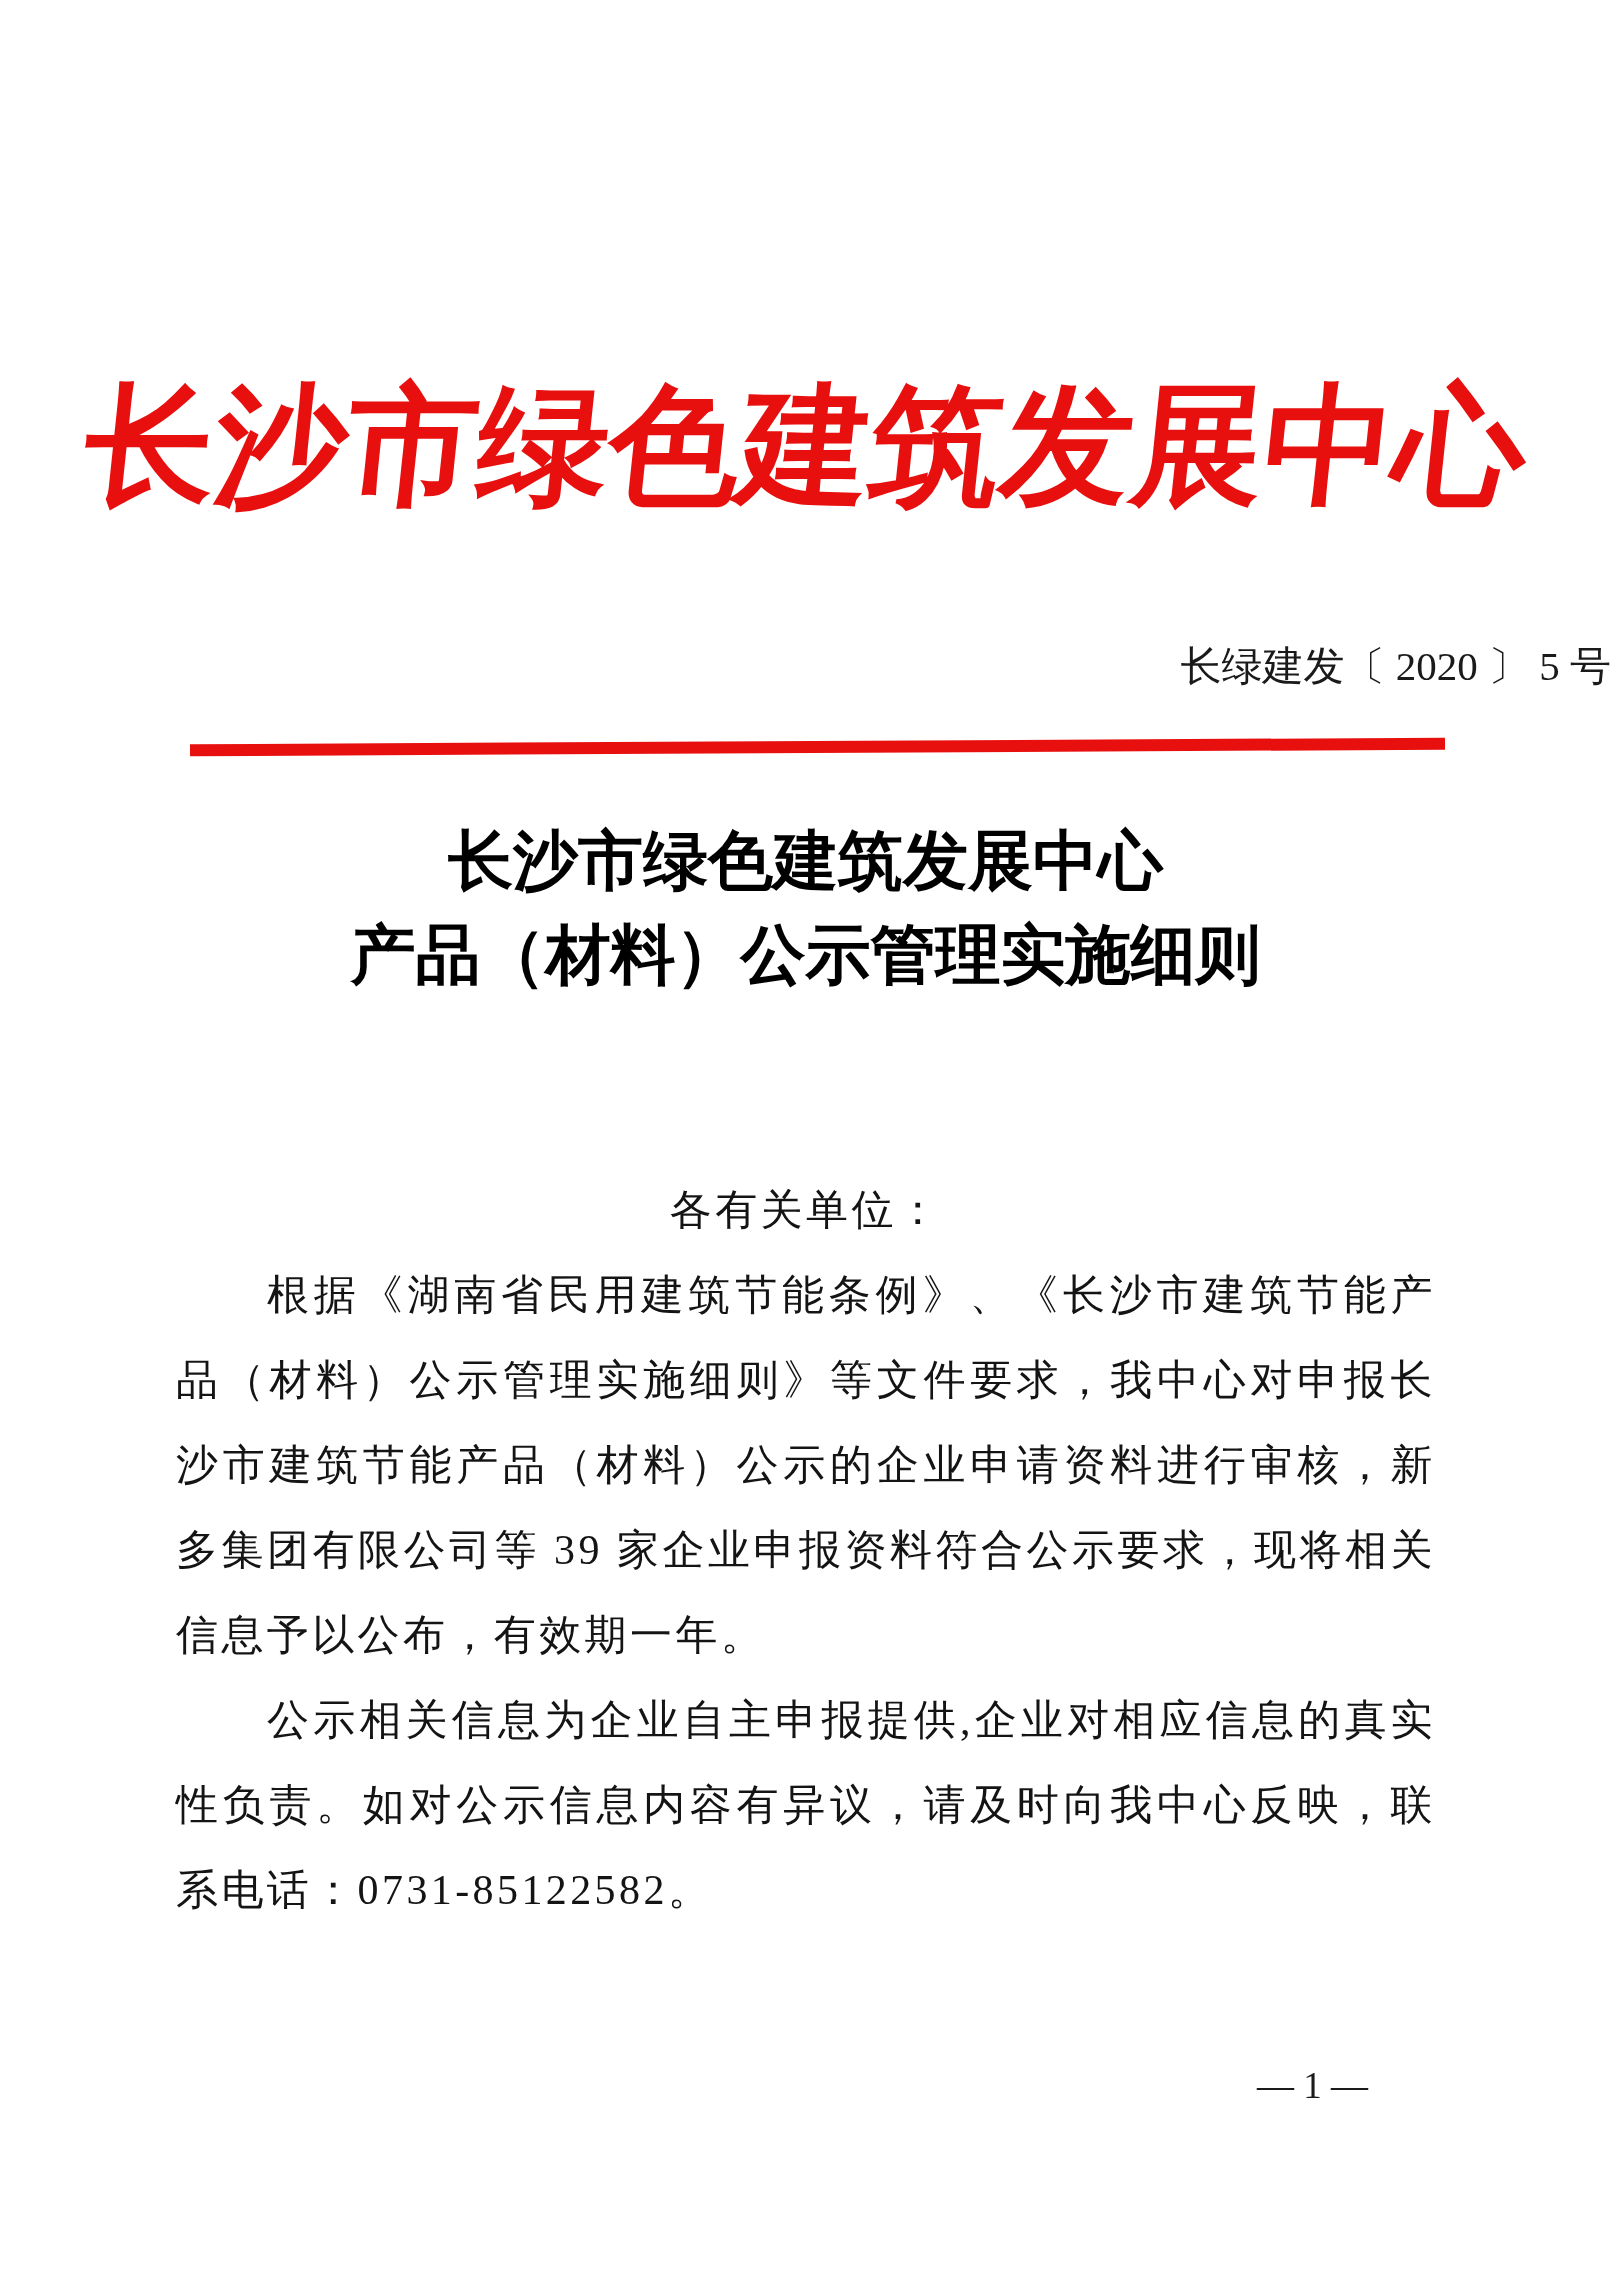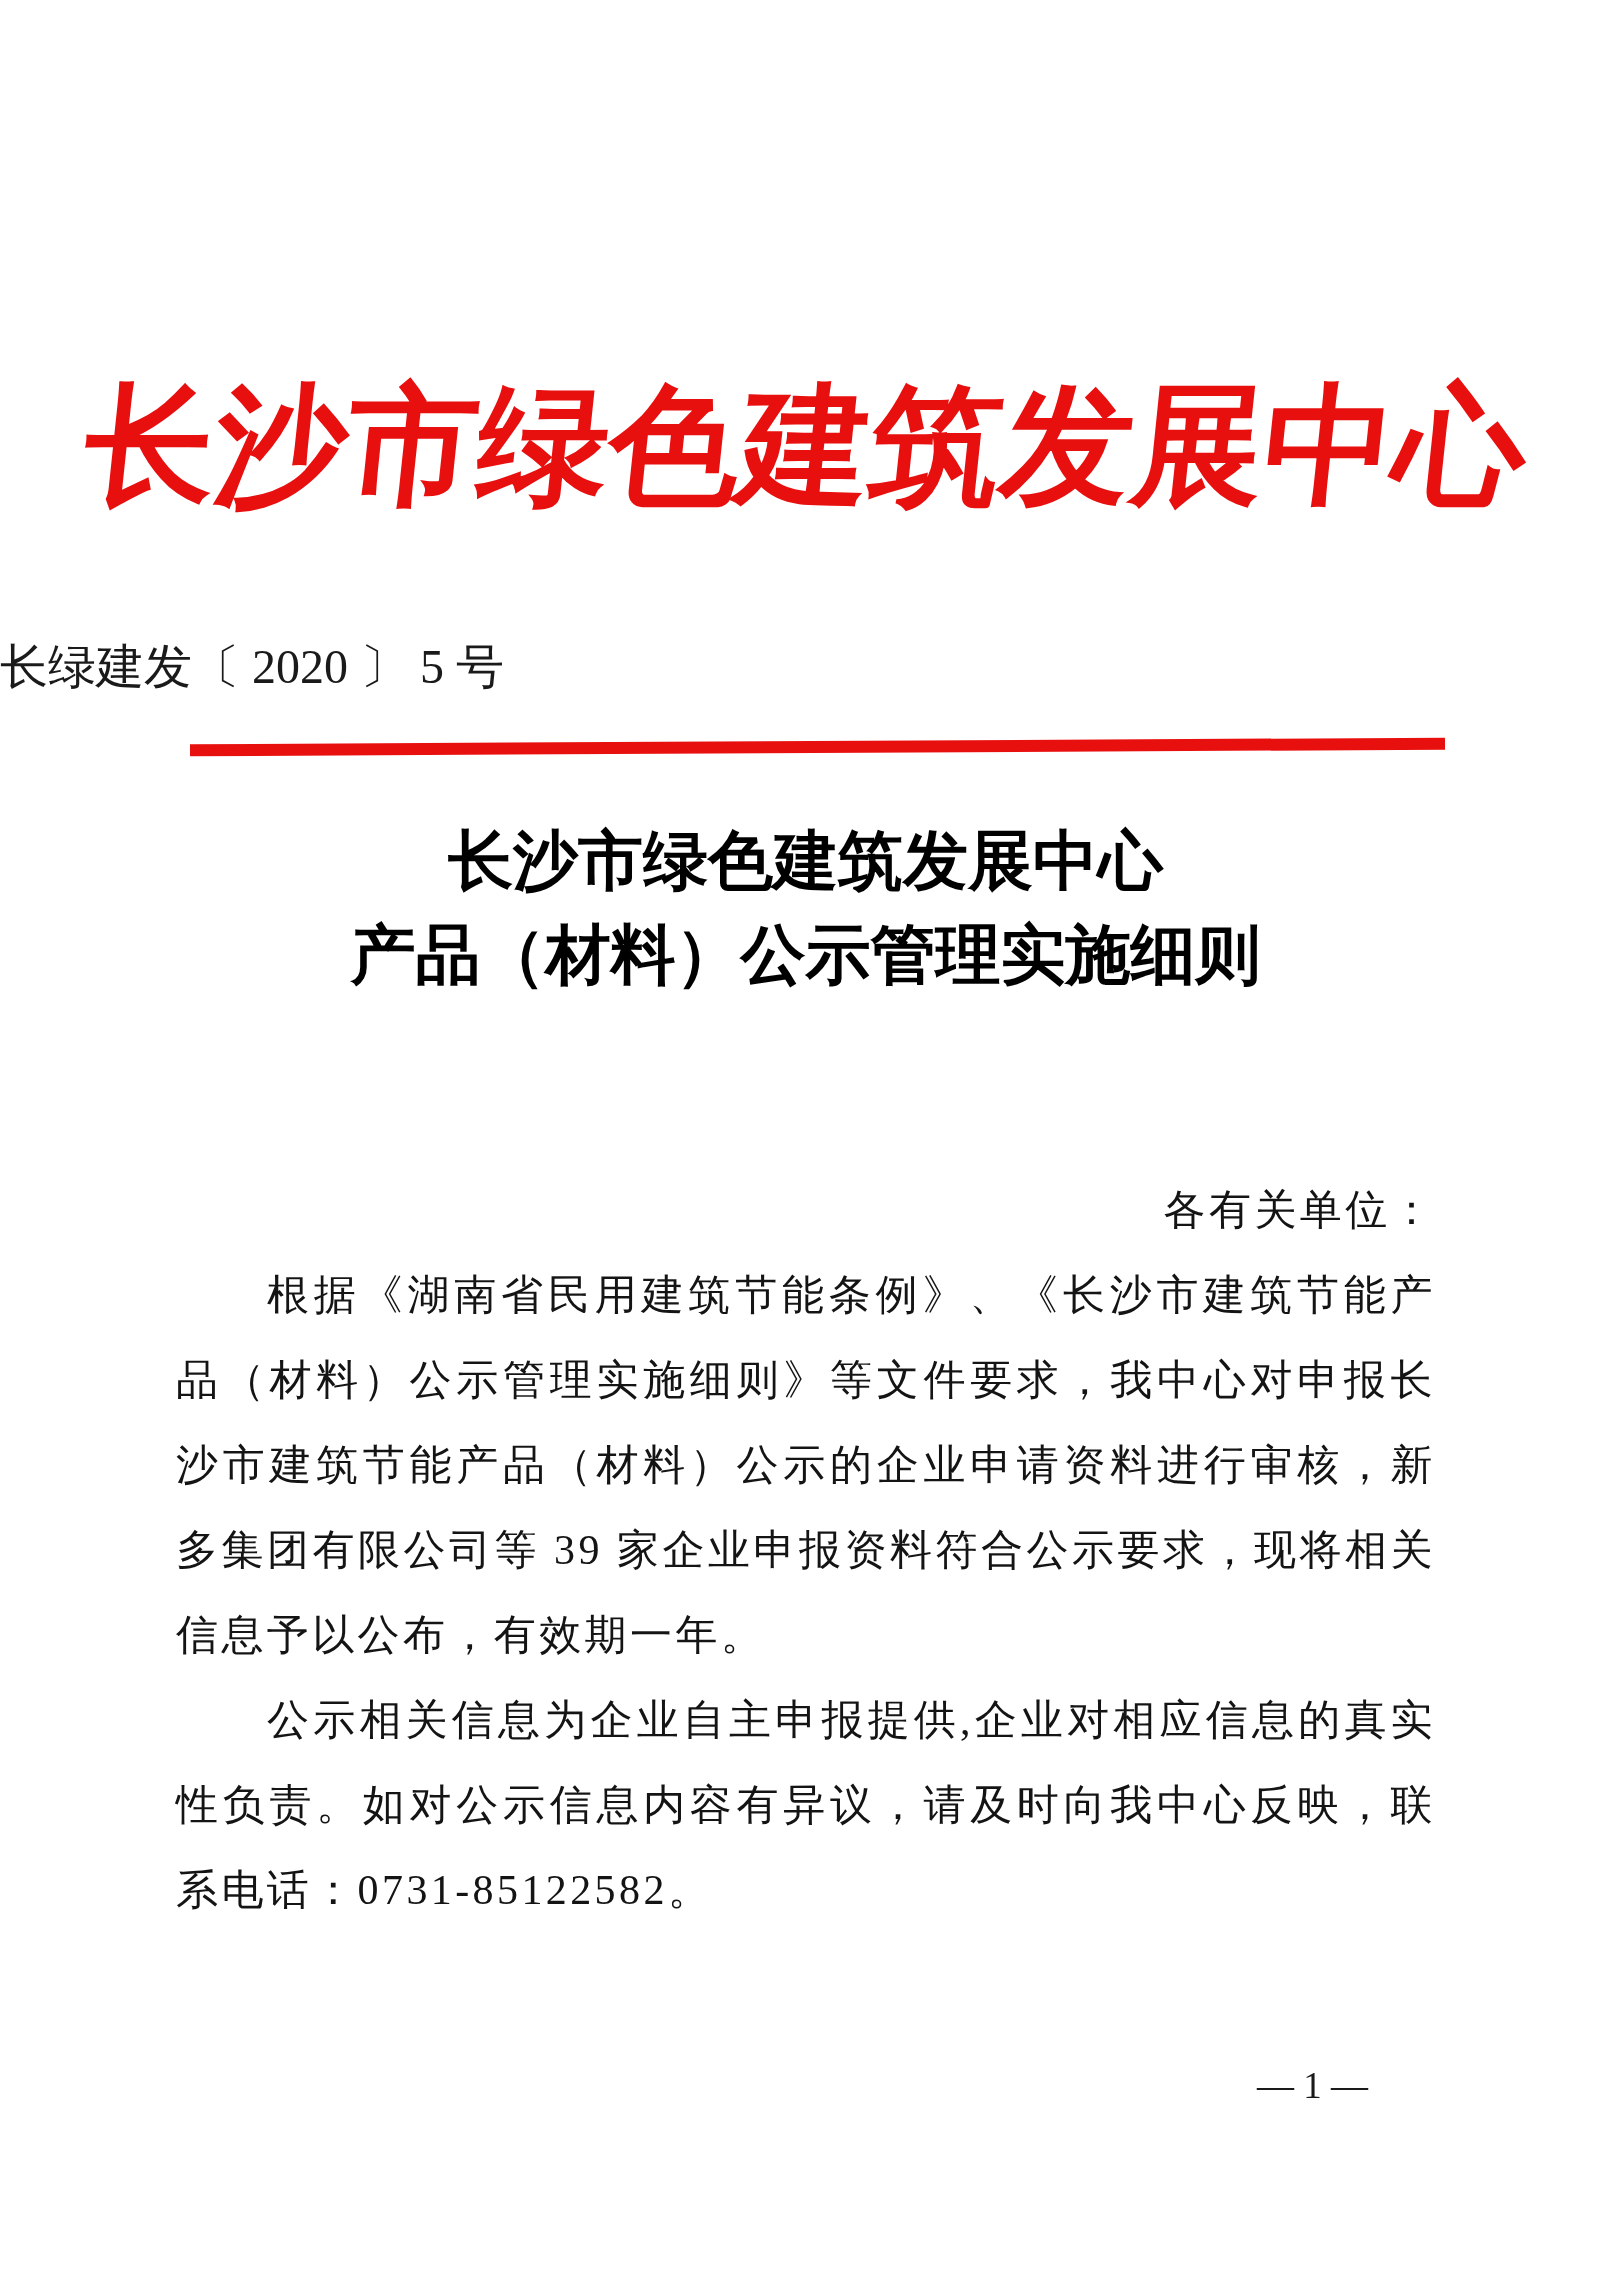--- a/index.html
+++ b/index.html
@@ -29,22 +29,22 @@
     color: #e8100f;
     letter-spacing: 0px;
     transform: skewX(-6deg);
     white-space: nowrap;
   }
   .doc-number {
     position: absolute;
     top: 638px;
     left: 0;
     width: 100%;
-    text-align: left;
-    font-size: 48px;
+    text-align: right;
+    font-size: 41px;
     line-height: 57px;
     color: #1a1a1a;
     white-space: nowrap;
   }
   .red-rule {
     position: absolute;
     top: 741px;
     left: 190px;
     width: 1255px;
     height: 11.6px;
@@ -66,21 +66,21 @@
     position: absolute;
     top: 1168px;
     left: 176px;
     width: 1260px;
     font-size: 42px;
     line-height: 85px;
     letter-spacing: 3.4px;
     color: #141414;
   }
   .salutation {
-    text-align: right;
+    text-align: center;
   }
   .para {
     text-align: justify;
     text-justify: inter-character;
     text-indent: 91px;
   }
   .page-number {
     position: absolute;
     top: 2065px;
     left: 1257px;

